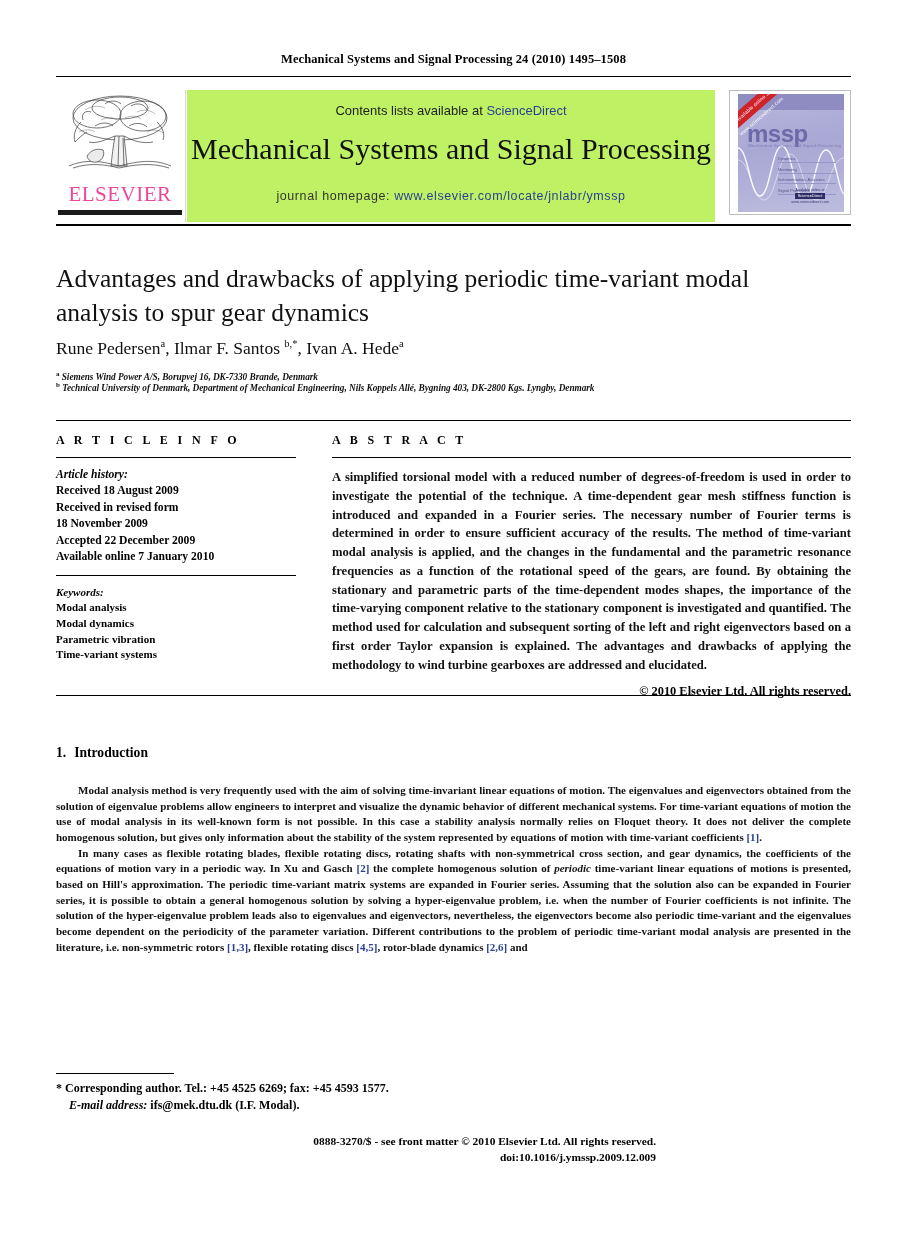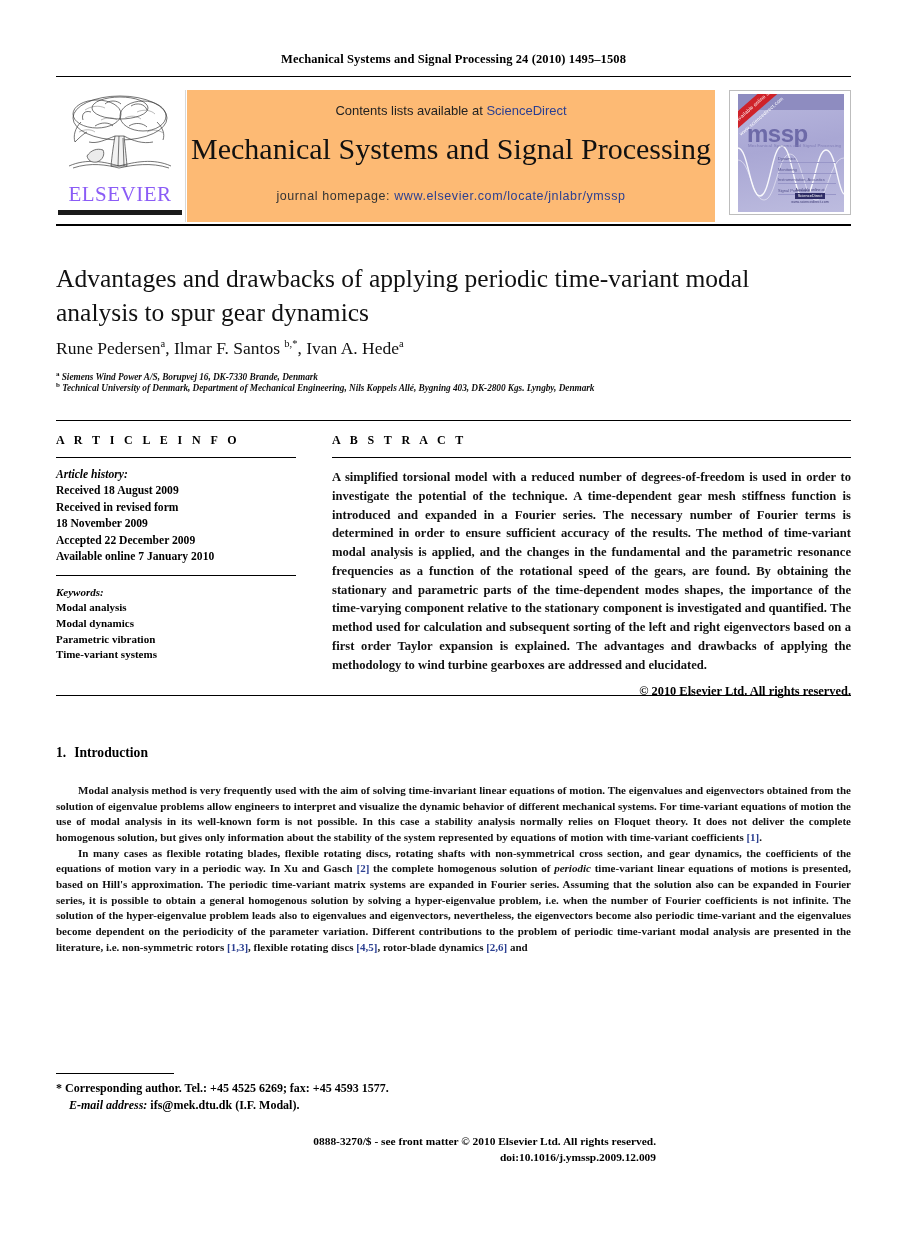--- a/index.html
+++ b/index.html
@@ -66,38 +66,38 @@
   }
   .logo-word {
     position: absolute;
     left: 0;
     top: 92px;
     width: 128px;
     text-align: center;
     font-family: "Liberation Serif", serif;
     font-size: 21px;
     letter-spacing: 0.5px;
-    color: #8b5cf6;
+    color: #ec4899;
   }
   .logo-bar {
     position: absolute;
     left: 2px;
     top: 120px;
     width: 124px;
     height: 5px;
     background: #1a1a1a;
   }
 
   .banner {
     position: absolute;
     left: 131px;
     top: 0;
     width: 528px;
     height: 132px;
-    background: #fdba74;
+    background: #bef264;
   }
   .banner-contents {
     position: absolute;
     top: 13px;
     left: 0;
     width: 528px;
     text-align: center;
     font-family: "Liberation Sans", sans-serif;
     font-size: 13px;
     color: #222;

